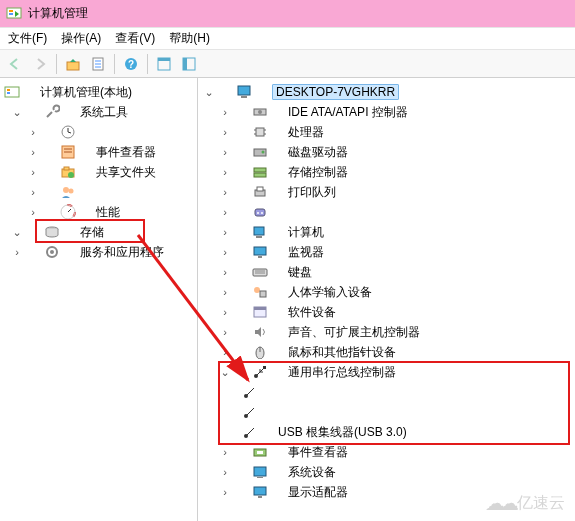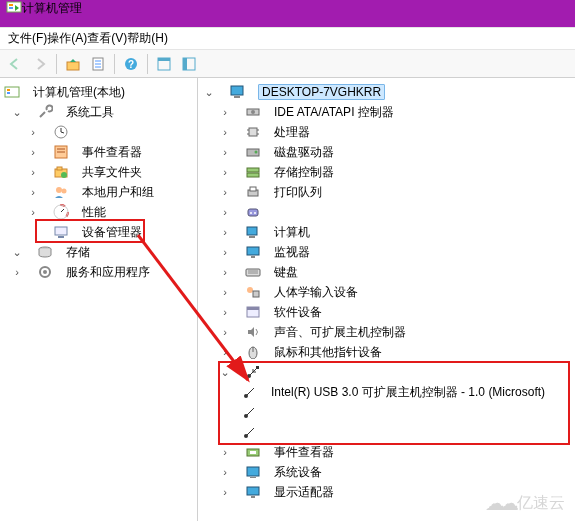--- a/index.html
+++ b/index.html
@@ -9,32 +9,34 @@
     font-size: 12px;
     background: #fff;
     color: #000;
     width: 575px;
     height: 521px;
     overflow: hidden;
     position: relative;
   }
   .titlebar {
     height: 28px;
-    background: #a21caf;
+    background: #f9a8d4;
     border-bottom: 1px solid #e5e5e5;
     display: flex;
-    align-items: flex-start;
+    align-items: center;
     padding: 0 6px;
+    gap: 6px;
   }
   .titlebar .app-icon { width: 16px; height: 16px; }
   .title-text { font-size: 12px; }
   .menubar {
     height: 22px;
     display: flex;
     align-items: center;
+    gap: 14px;
     padding: 0 8px;
     font-size: 12px;
     border-bottom: 1px solid #e5e5e5;
   }
   .menubar .menu-item { cursor: default; }
   .toolbar {
     height: 28px;
     display: flex;
     align-items: center;
     gap: 3px;
@@ -62,21 +64,21 @@
   .right-pane {
     flex: 1;
     padding: 4px 2px;
     position: relative;
     overflow: hidden;
   }
   .node {
     display: flex;
     align-items: center;
     height: 20px;
-    gap: 13px;
+    gap: 20px;
     white-space: nowrap;
   }
   .tw { width: 14px; text-align: center; color: #555; font-size: 11px; user-select: none; }
   .tw.empty { visibility: hidden; }
   .ic { width: 16px; height: 16px; display:flex; align-items:center; justify-content:center; flex-shrink: 0;}
   .lbl { }
   .sel .lbl { background:#cde8ff; border:1px solid #7ab6e8; padding:0 3px; border-radius:1px;}
   .hl-box-left {
     position: absolute;
     border: 2px solid #e21a1a;
@@ -230,42 +232,31 @@
     </div>
     <div class="node" style="padding-left:24px">
       <span class="tw">›</span>
       <span class="ic">
           <svg width="16" height="16">
             <circle cx="6" cy="6" r="3" fill="#fb8"></circle>
             <circle cx="11" cy="7" r="2.5" fill="#fb8"></circle>
             <path d="M2 14 q4-4 8 0" fill="#59c"></path>
           </svg>
         </span>
-      <span class="lbl">本地用户和组</span>
     </div>
     <div class="node" style="padding-left:24px">
       <span class="tw">›</span>
       <span class="ic">
           <svg width="16" height="16">
             <circle cx="8" cy="8" r="7" fill="none" stroke="#d33" stroke-width="2" stroke-dasharray="5 27"></circle>
             <circle cx="8" cy="8" r="7" fill="none" stroke="#ccc"></circle>
             <line x1="8" y1="8" x2="11" y2="5" stroke="#333"></line>
           </svg>
         </span>
       <span class="lbl">性能</span>
-    </div>
-    <div class="node" style="padding-left:24px">
-      <span class="tw empty">·</span>
-      <span class="ic">
-          <svg width="16" height="16">
-            <rect x="2" y="3" width="12" height="8" fill="#eef" stroke="#78a"></rect>
-            <rect x="5" y="12" width="6" height="2" fill="#78a"></rect>
-          </svg>
-        </span>
-      <span class="lbl">设备管理器</span>
     </div>
     <div class="node" style="padding-left:8px">
       <span class="tw">⌄</span>
       <span class="ic">
           <svg width="16" height="16">
             <ellipse cx="8" cy="5" rx="6" ry="2" fill="#ccc" stroke="#888"></ellipse>
             <path d="M2 5 v6 a6 2 0 0 0 12 0 v-6" fill="#ddd" stroke="#888"></path>
           </svg>
         </span>
       <span class="lbl">存储</span>
@@ -429,45 +420,46 @@
       </div>
     <div class="node" style="padding-left:18px">
         <span class="tw">⌄</span>
         <span class="ic">
           <svg width="16" height="14">
             <circle cx="4" cy="11" r="2" fill="#333"></circle>
             <path d="M4 11 L12 3 M8 7 l3 0 M8 7 l0 -3" stroke="#333" fill="none"></path>
             <rect x="11" y="1" width="3" height="3" fill="#333"></rect>
           </svg>
         </span>
+        <span class="lbl">通用串行总线控制器</span>
       </div>
     <div class="node" style="padding-left:42px">
         <span class="ic">
           <svg width="16" height="14">
             <circle cx="4" cy="11" r="2" fill="#333"></circle>
             <path d="M4 11 L12 3" stroke="#333"></path>
           </svg>
         </span>
-        <span class="lbl">Intel(R) USB 3.0 可扩展主机控制器 - 1.0 (Microsoft)</span>
       </div>
     <div class="node" style="padding-left:42px">
         <span class="ic">
           <svg width="16" height="14">
             <circle cx="4" cy="11" r="2" fill="#333"></circle>
             <path d="M4 11 L12 3" stroke="#333"></path>
           </svg>
         </span>
       </div>
     <div class="node" style="padding-left:42px">
         <span class="ic">
           <svg width="16" height="14">
             <circle cx="4" cy="11" r="2" fill="#333"></circle>
             <path d="M4 11 L12 3" stroke="#333"></path>
           </svg>
         </span>
+        <span class="lbl">USB 根集线器(USB 3.0)</span>
       </div>
     <div class="node" style="padding-left:18px">
         <span class="tw">›</span>
         <span class="ic">
           <svg width="16" height="14">
             <rect x="2" y="4" width="12" height="7" fill="#9c7" stroke="#573"></rect>
             <rect x="5" y="6" width="6" height="3" fill="#fff"></rect>
           </svg>
         </span>
         <span class="lbl">事件查看器</span>

